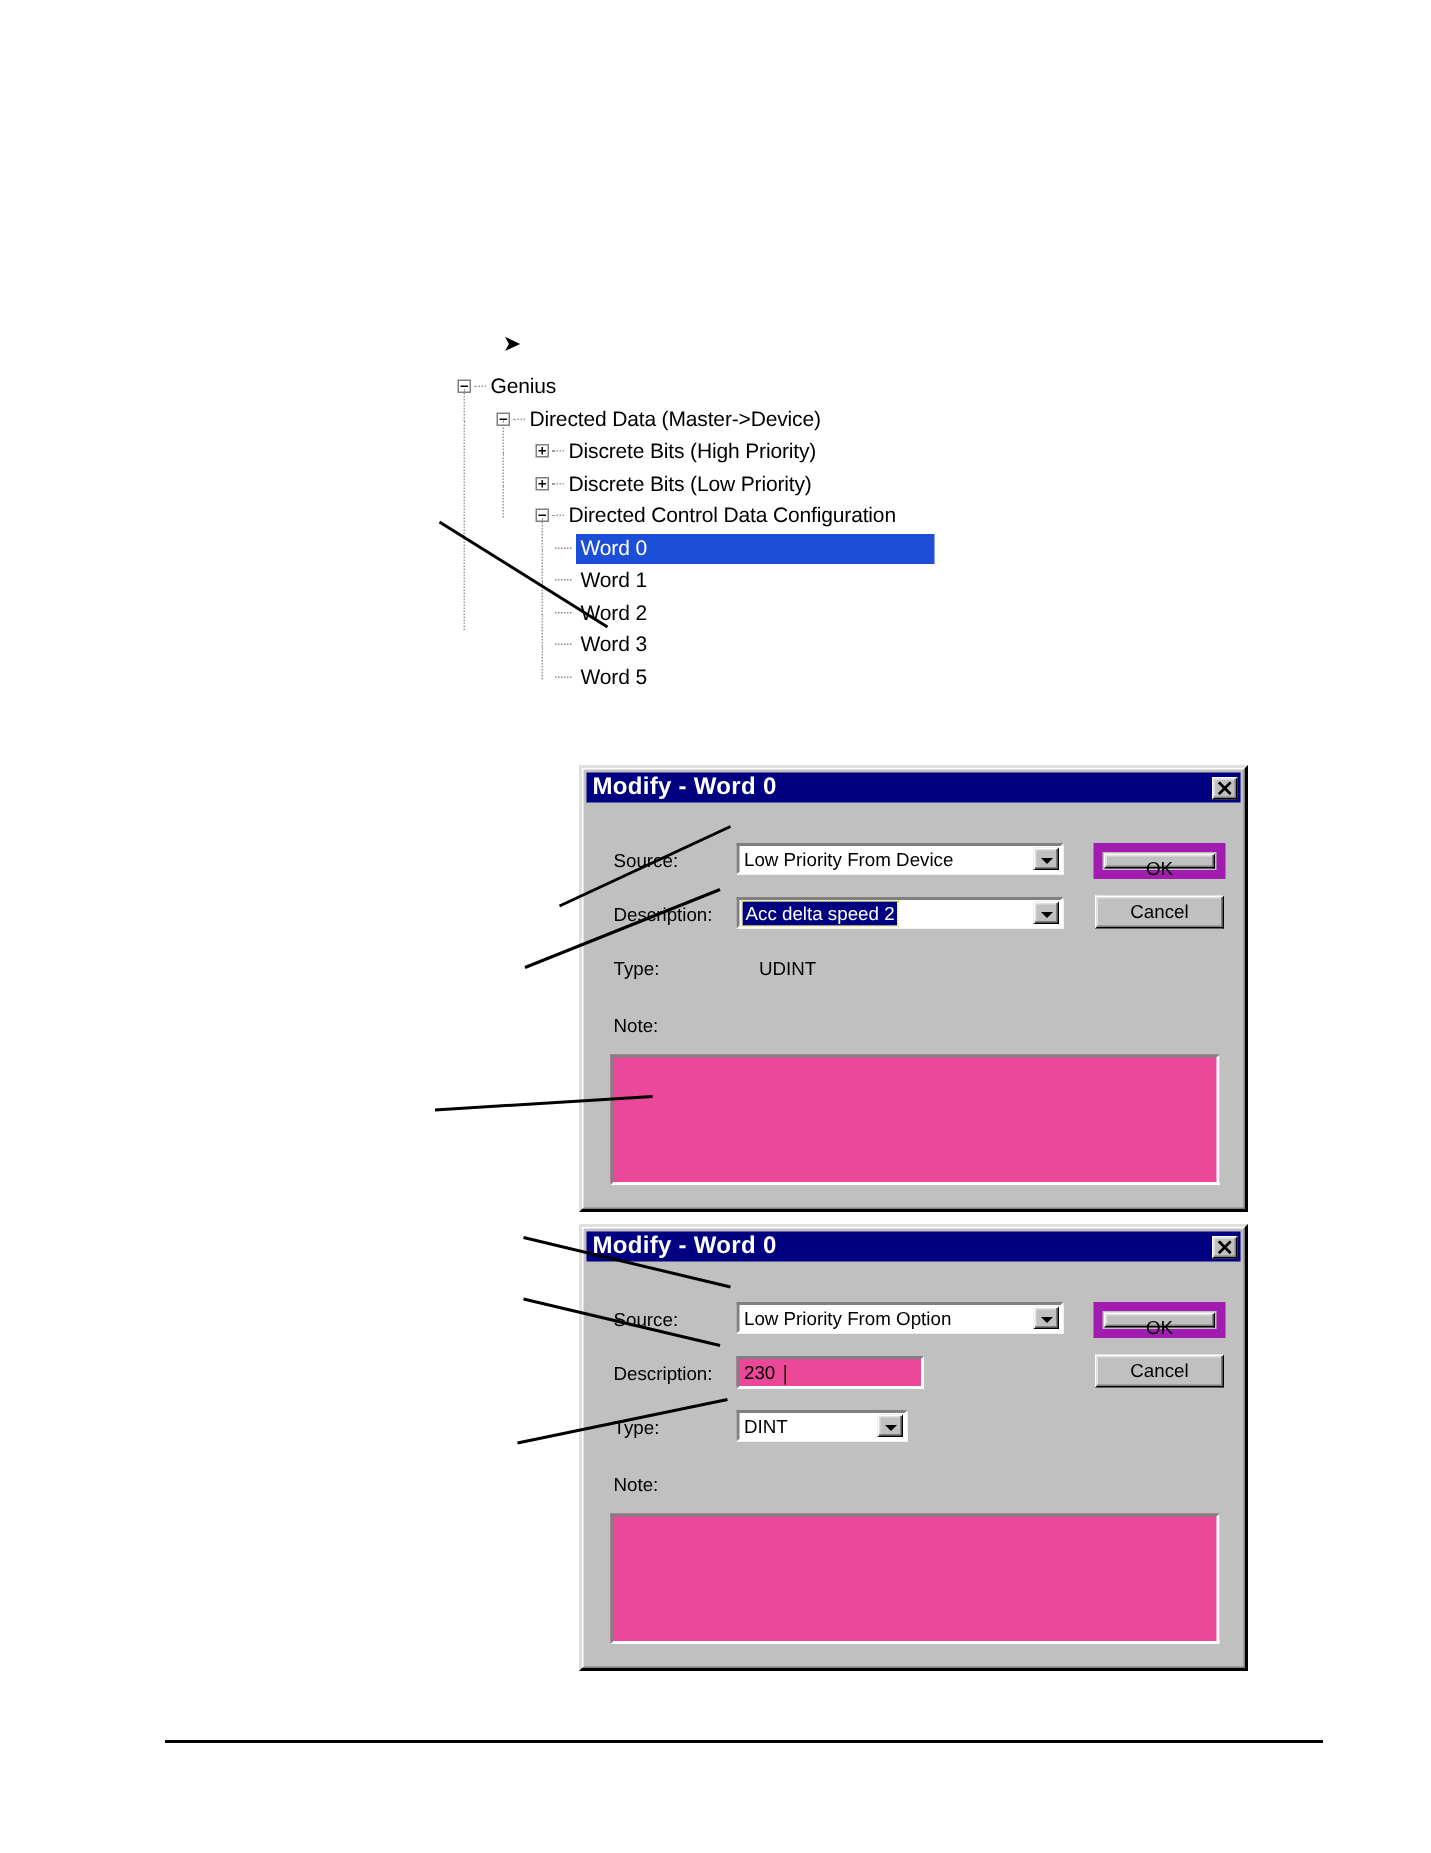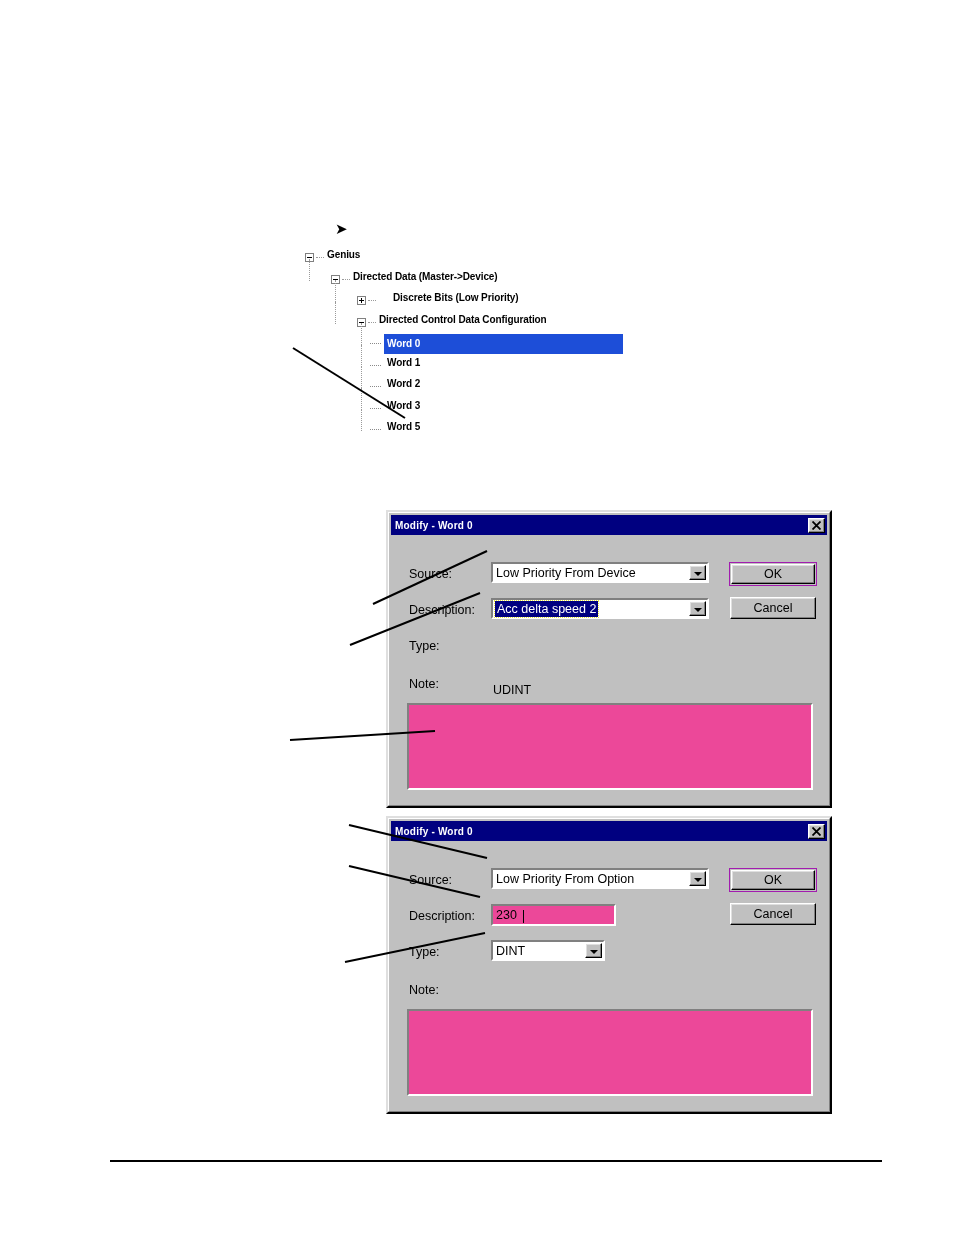--- a/index.html
+++ b/index.html
@@ -39,22 +39,22 @@
     top: 4px;
     font-size: 15px;
     line-height: 15px;
     color: #000;
     font-family: "DejaVu Sans", sans-serif;
   }
   .tnode {
     position: relative;
     height: 21.5px;
     white-space: nowrap;
-    font-weight: bold;
-    font-size: 10px;
+    font-weight: normal;
+    font-size: 14px;
     color: #000;
     letter-spacing: -0.1px;
   }
   .tnode .lbl { position: absolute; top: 1px; }
   .boxbtn {
     position: absolute;
     top: 5px;
     width: 9px; height: 9px;
     border: 1px solid #808080;
     background: #ffffff;
@@ -162,21 +162,21 @@
   .titlebar {
     height: 20px;
     background: #000080;
     color: #ffffff;
     display: flex;
     align-items: center;
     padding: 0 2px 0 4px;
     box-sizing: border-box;
   }
   .titlebar .ttl {
-    font-size: 10px;
+    font-size: 16px;
     font-weight: bold;
     flex: 1;
     letter-spacing: 0.2px;
   }
   .closebtn {
     width: 17px; height: 15px;
     background: #c0c0c0;
     border: 1px solid;
     border-color: #ffffff #000000 #000000 #ffffff;
     box-shadow: inset -1px -1px 0 #808080, inset 1px 1px 0 #dfdfdf;
@@ -267,21 +267,21 @@
     border: 1px solid;
     border-color: #ffffff #000000 #000000 #ffffff;
     box-shadow: inset -1px -1px 0 #808080, inset 1px 1px 0 #dfdfdf;
     font-size: 12.5px;
     color: #000;
     text-align: center;
     box-sizing: border-box;
     line-height: 21px;
   }
   .btn.default {
-    border: 1px solid #a21caf;
+    border: 6px solid #a21caf;
     box-shadow: none;
   }
   .btn.default .inner2 {
     position: absolute;
     left: 1px; top: 1px; right: 1px; bottom: 1px;
     border: 1px solid;
     border-color: #ffffff #000000 #000000 #ffffff;
     box-shadow: inset -1px -1px 0 #808080, inset 1px 1px 0 #dfdfdf;
     line-height: 19px;
   }
@@ -318,26 +318,33 @@
       <span class="lbl" style="left:22px;">Genius</span>
     </div>
 
     <div class="tnode">
       <span class="vdots" style="left:4px; top:-11px; height:22px;"></span>
       <span class="boxbtn" style="left:26px;"></span>
       <span class="dotstub" style="left:37px;"></span>
       <span class="lbl" style="left:48px;">Directed Data (Master-&gt;Device)</span>
     </div>
 
-
-    <div class="tnode">
+    <div class="tnode">
+      <span class="vdots" style="left:4px; top:-11px; height:140px;"></span>
       <span class="vdots" style="left:30px; top:-11px; height:22px;"></span>
       <span class="boxbtn plus" style="left:52px;"></span>
       <span class="dotstub" style="left:63px;"></span>
-      <span class="lbl" style="left:88px;">Discrete Bits (Low Priority)</span>
+      <span class="lbl" style="left:74px;">Discrete Bits (High Priority)</span>
+    </div>
+
+    <div class="tnode">
+      <span class="vdots" style="left:30px; top:-11px; height:22px;"></span>
+      <span class="boxbtn plus" style="left:52px;"></span>
+      <span class="dotstub" style="left:63px;"></span>
+      <span class="lbl" style="left:74px;">Discrete Bits (Low Priority)</span>
     </div>
 
     <div class="tnode">
       <span class="vdots" style="left:30px; top:-11px; height:22px;"></span>
       <span class="boxbtn" style="left:52px;"></span>
       <span class="dotstub" style="left:63px;"></span>
       <span class="lbl" style="left:74px;">Directed Control Data Configuration</span>
     </div>
 
     <div class="tnode">
@@ -387,21 +394,21 @@
           <span class="arrowbtn"></span>
         </div>
 
         <span class="flabel" style="left:18px; top:68px;">Description:</span>
         <div class="combo selected" style="left:100px; top:63px; width:218px;">
           <span class="cval">Acc delta speed 2</span>
           <span class="arrowbtn"></span>
         </div>
 
         <span class="flabel" style="left:18px; top:104px;">Type:</span>
-        <span class="fstatic" style="left:102px; top:104px;margin-top:44px;">UDINT</span>
+        <span class="fstatic" style="left:115px; top:104px;">UDINT</span>
 
         <span class="flabel" style="left:18px; top:142px;">Note:</span>
         <div class="textbox" style="left:16px; top:168px; width:406px; height:87px;">
           <span class="tval"></span>
         </div>
 
         <div class="btn default" style="left:338px; top:27px; width:88px; height:24px;">
           <span class="inner2">OK</span>
         </div>
         <div class="btn" style="left:339px; top:62px; width:86px; height:22px;">Cancel</div>

